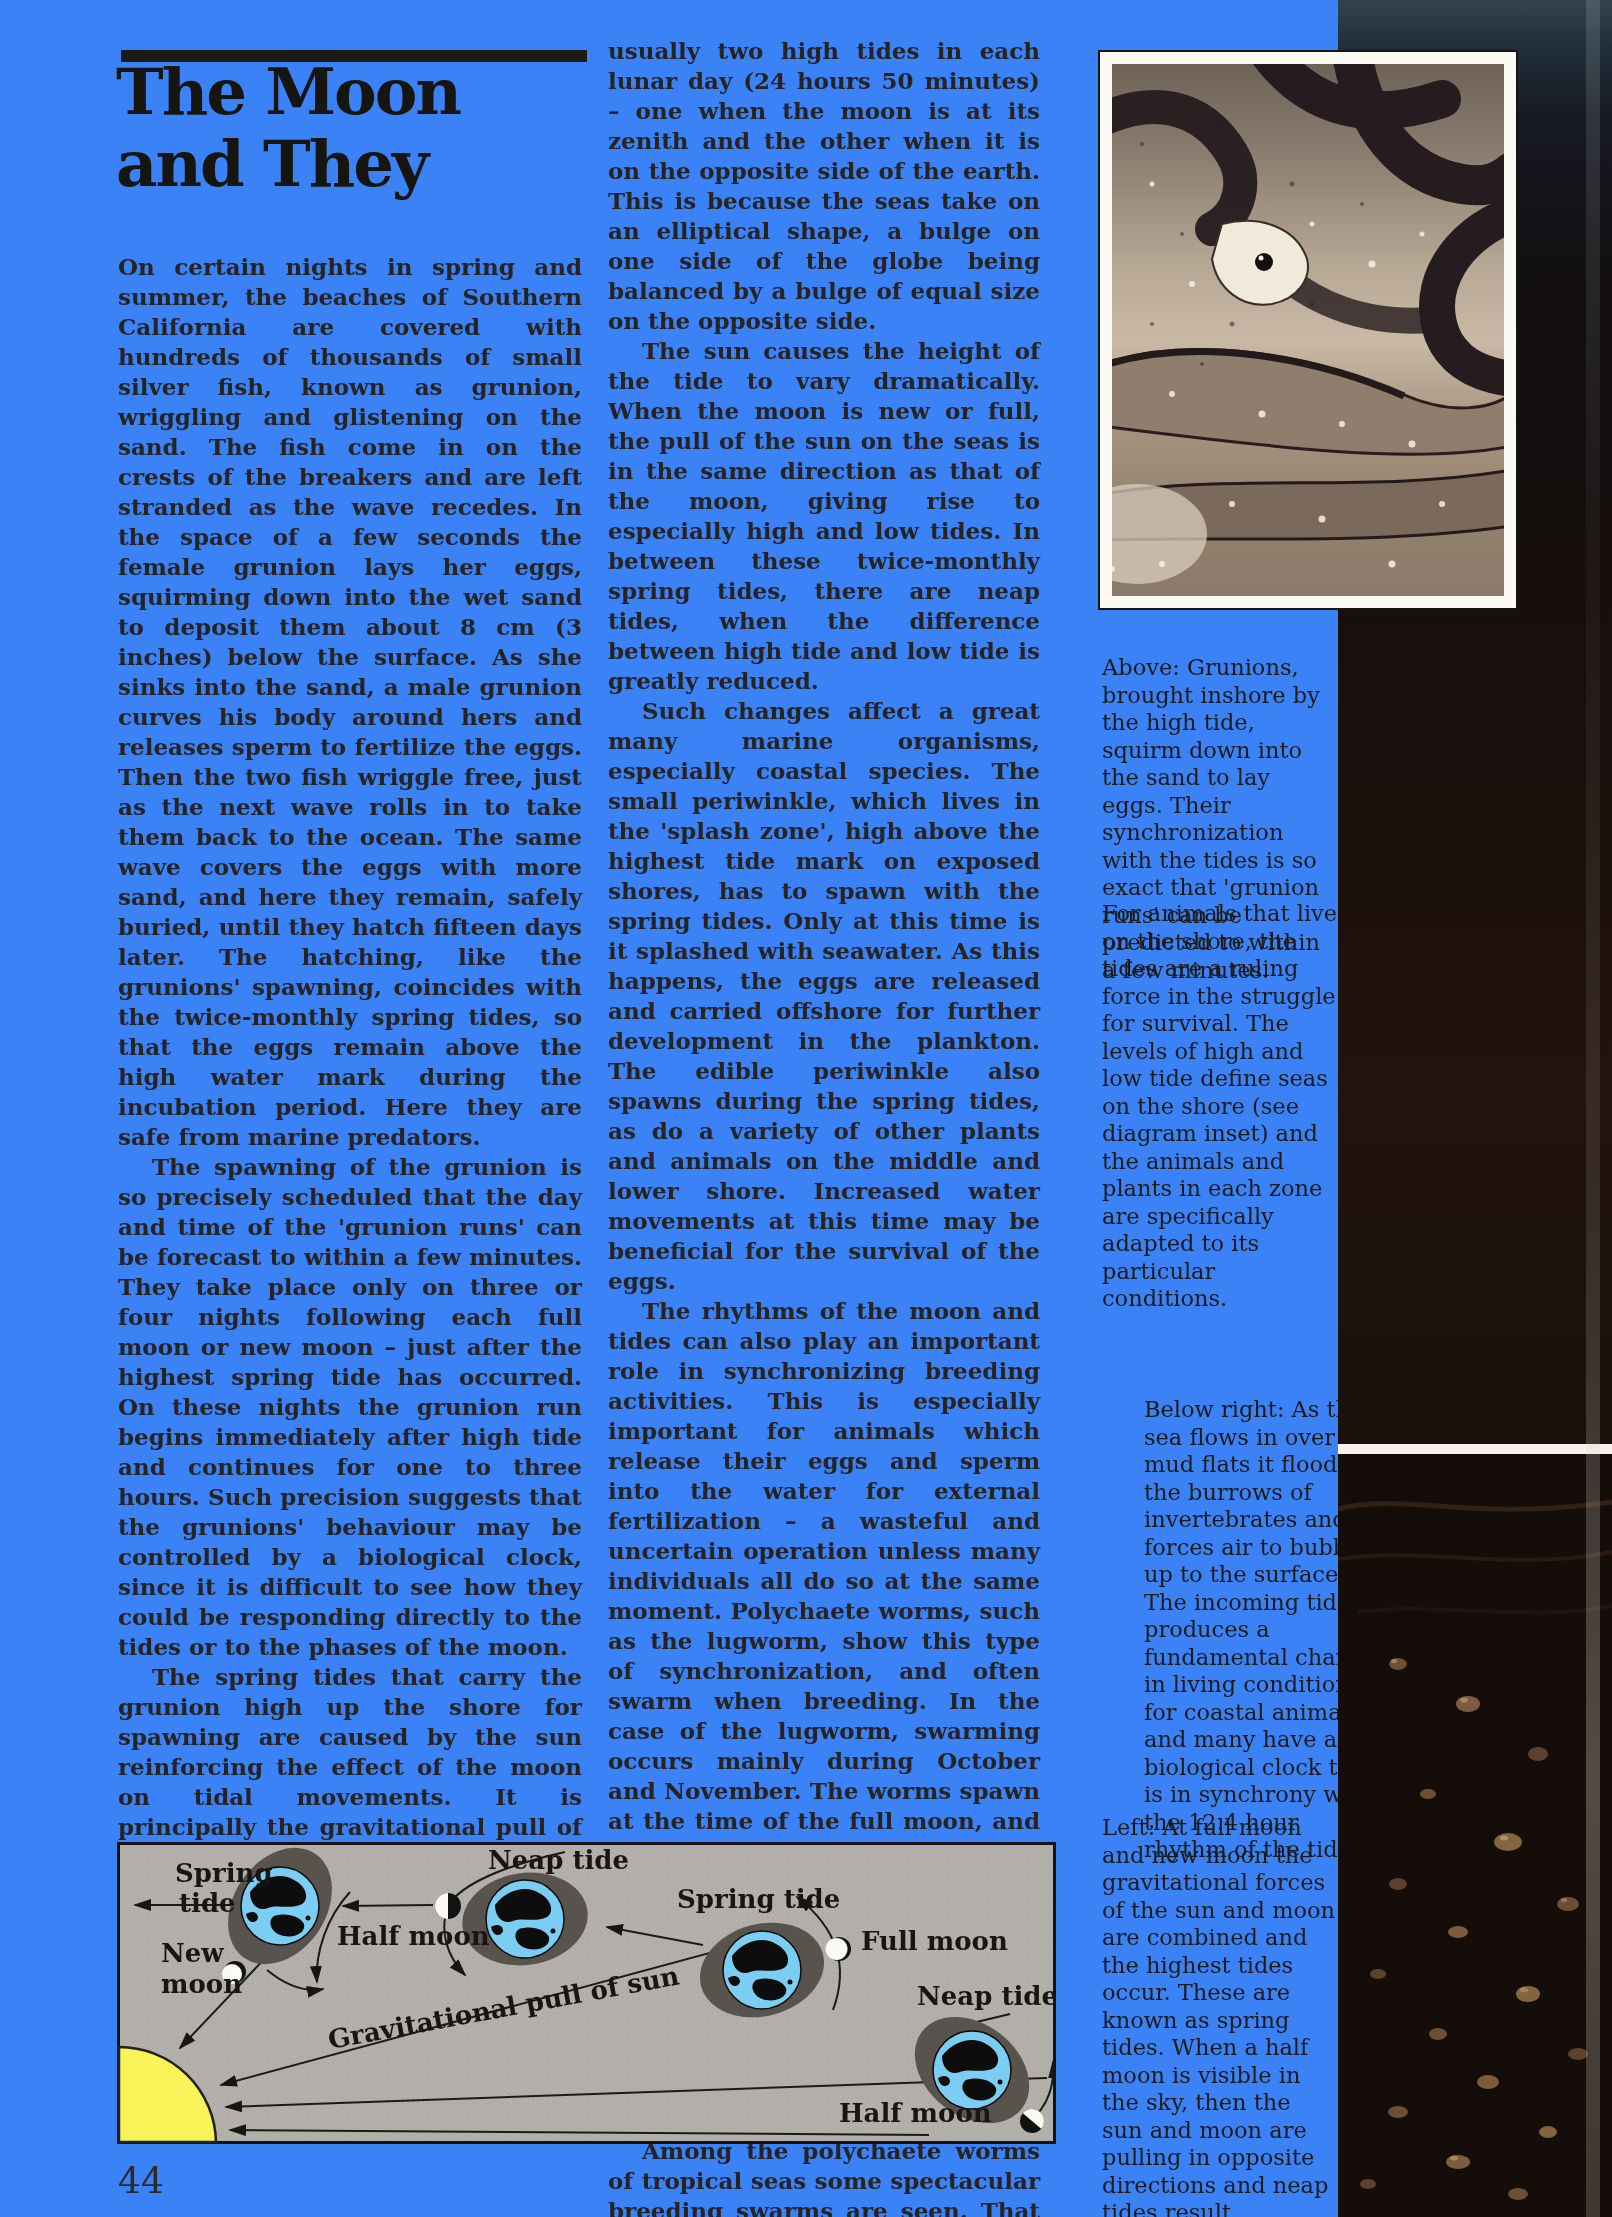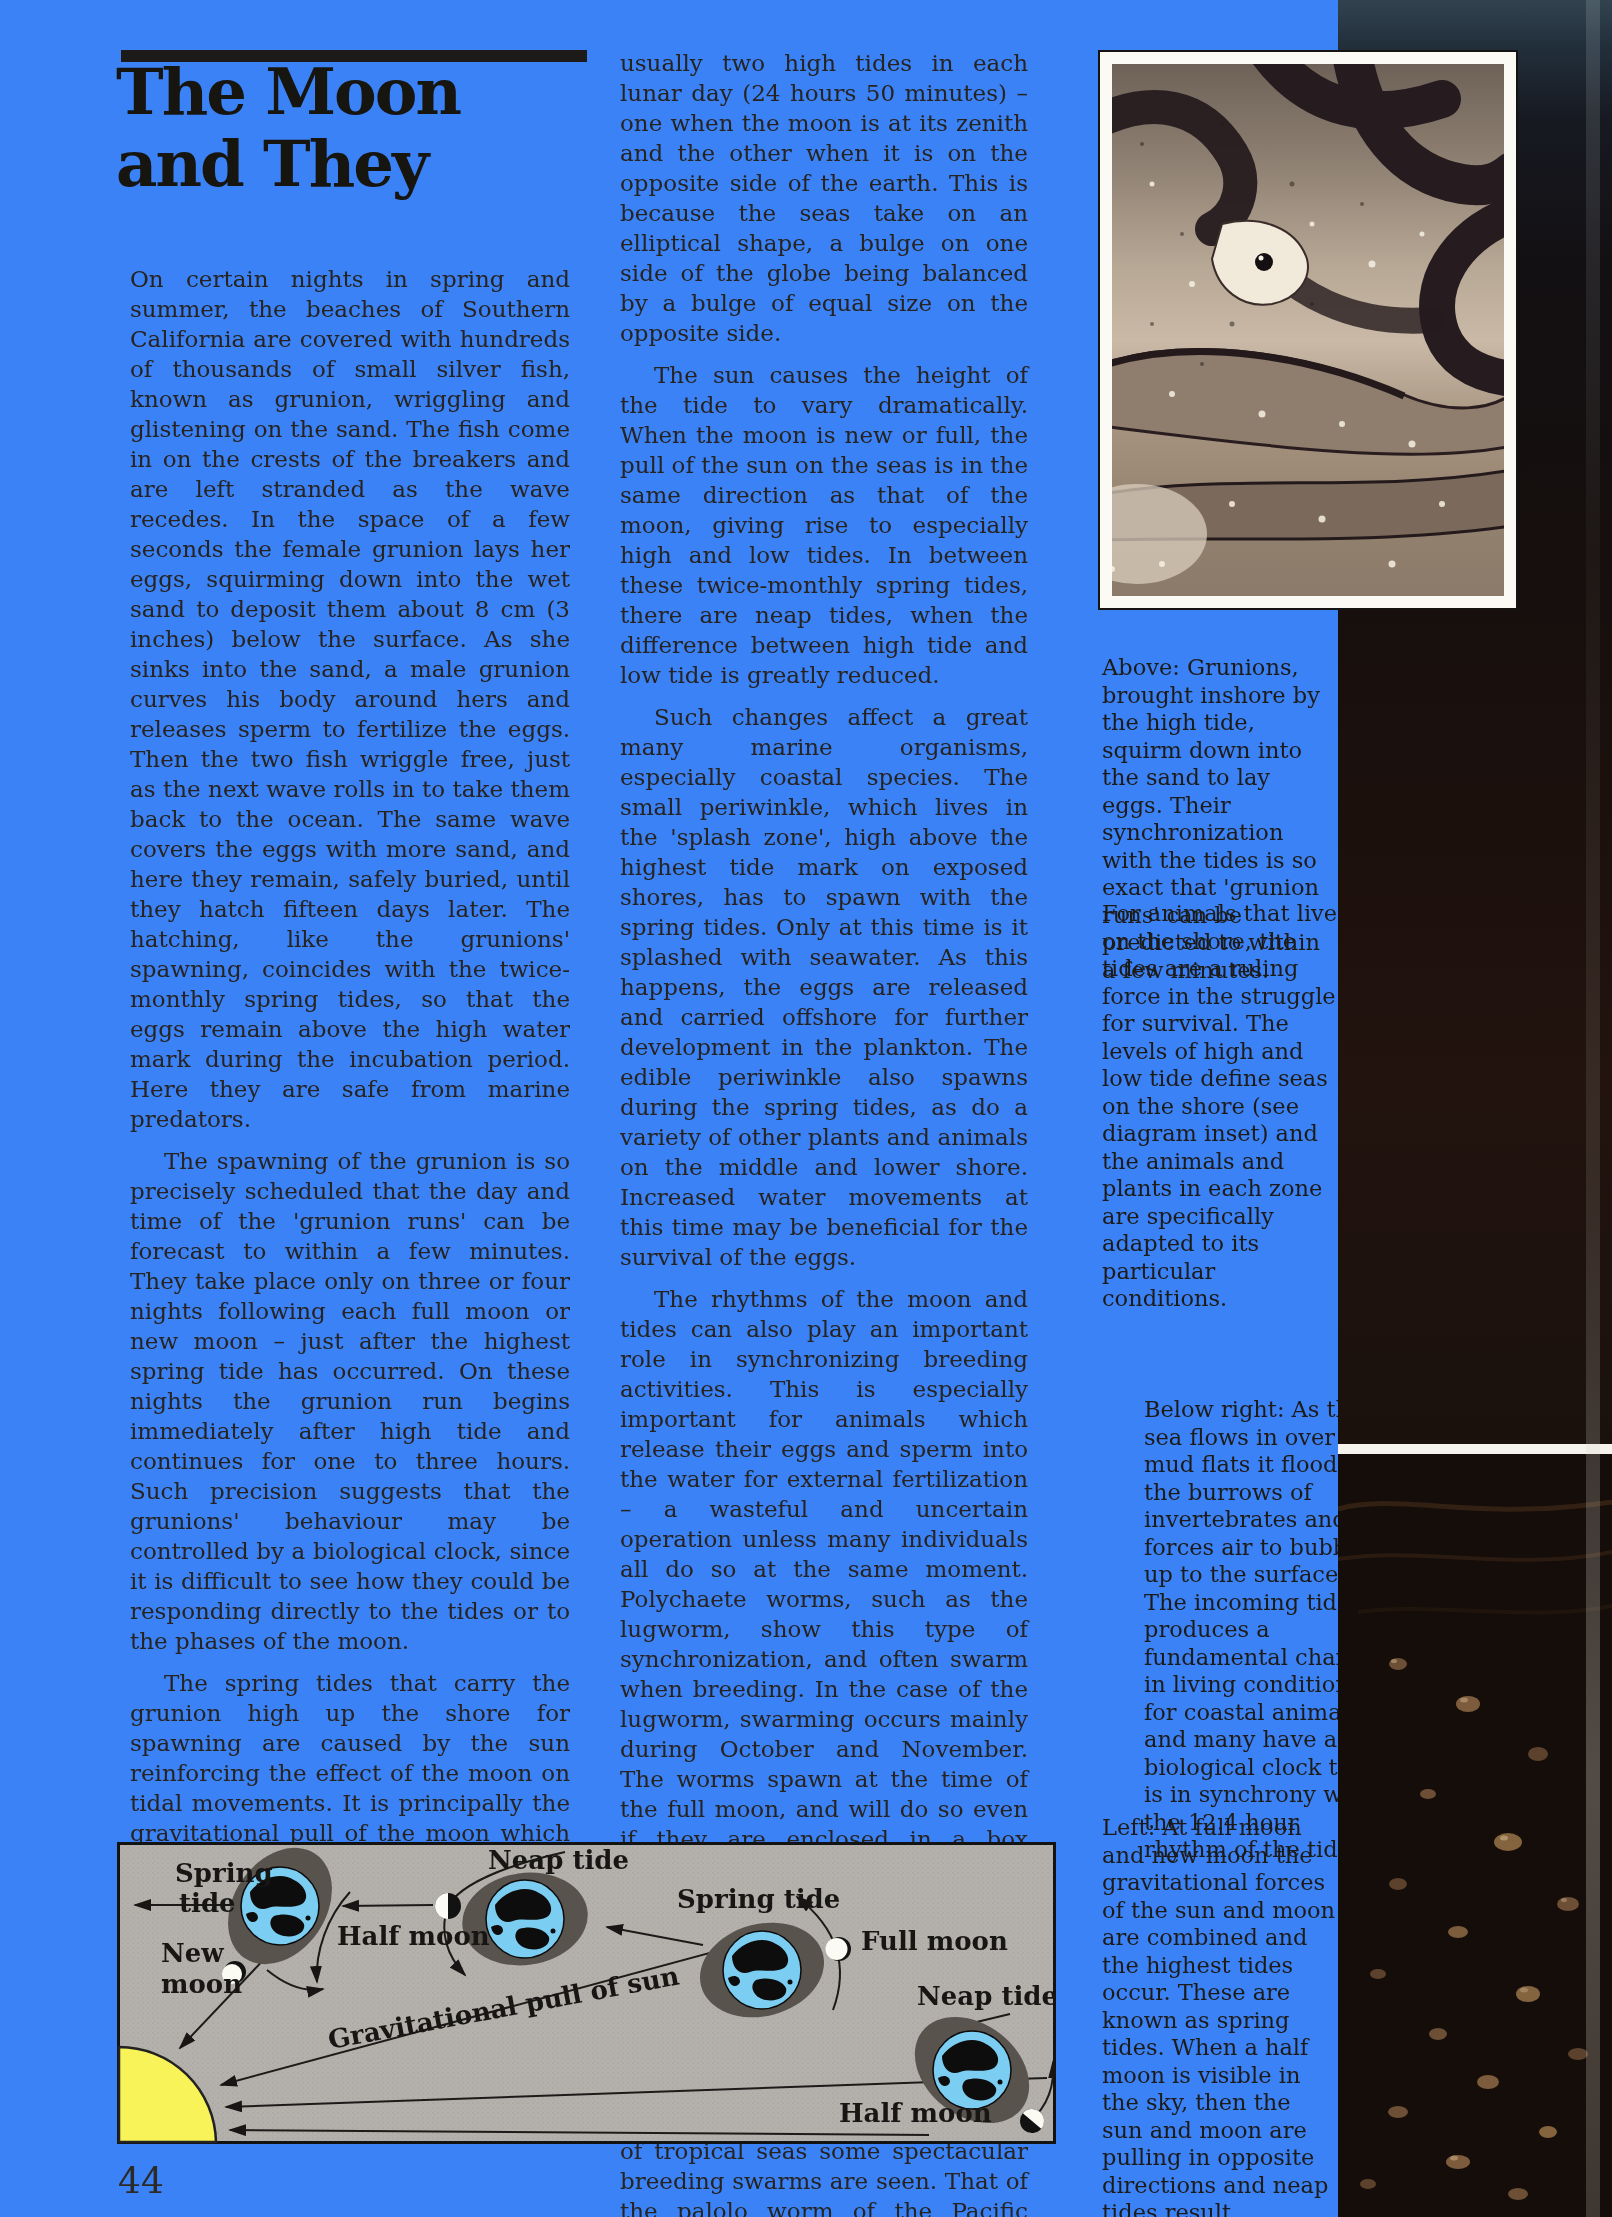--- a/index.html
+++ b/index.html
@@ -2,21 +2,21 @@
 <html><head>
 <meta charset="utf-8">
 <style>
   html,body{margin:0;padding:0;background:#2b2b2b;}
   .page{position:relative;width:1612px;height:2217px;background:#3b82f6;overflow:hidden;
         font-family:"DejaVu Serif",serif;color:#24211e;}
   .top-rule{position:absolute;left:121px;top:50px;width:466px;height:12px;background:#1c1b19;}
   .title{position:absolute;left:116px;top:56px;font-weight:bold;font-size:64px;line-height:72px;
          letter-spacing:-2px;color:#17150f;}
   .bodycol{position:absolute;font-size:23px;line-height:30px;text-align:justify;color:#262320;}
-  .bodycol p{margin:12px;}
+  .bodycol p{margin:0;font-weight:bold;}
   .bodycol p.ind{text-indent:34px;}
   #col1{left:118px;top:252px;width:464px;}
   #col2{left:608px;top:36px;width:432px;}
   .caption{position:absolute;left:1102px;width:236px;font-size:22.5px;line-height:27.5px;color:#1d1b18;}
   .photo-frame{position:absolute;left:1098px;top:50px;width:420px;height:560px;box-sizing:border-box;
                border:2px solid #161412;background:#fbfaf5;padding:12px;z-index:3;}
   .photo-frame svg{display:block;}
   .band{position:absolute;left:1338px;top:0;width:274px;height:2217px;z-index:1;}
   .band-top{position:absolute;left:0;top:0;width:274px;height:1444px;
             background:linear-gradient(180deg,#32434f 0%,#22303c 3%,#171a22 8%,#131013 18%,

